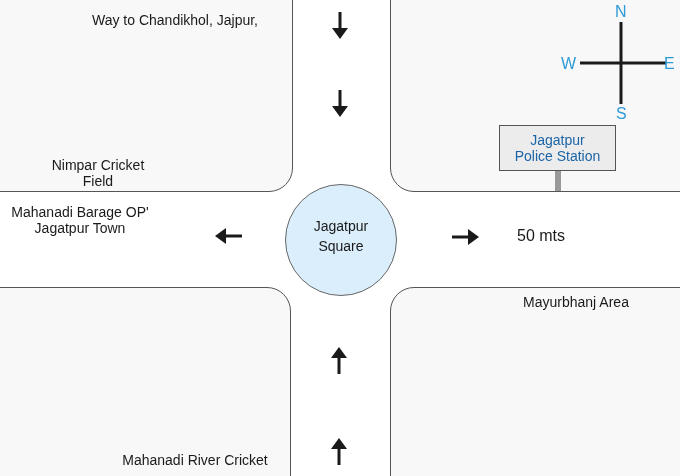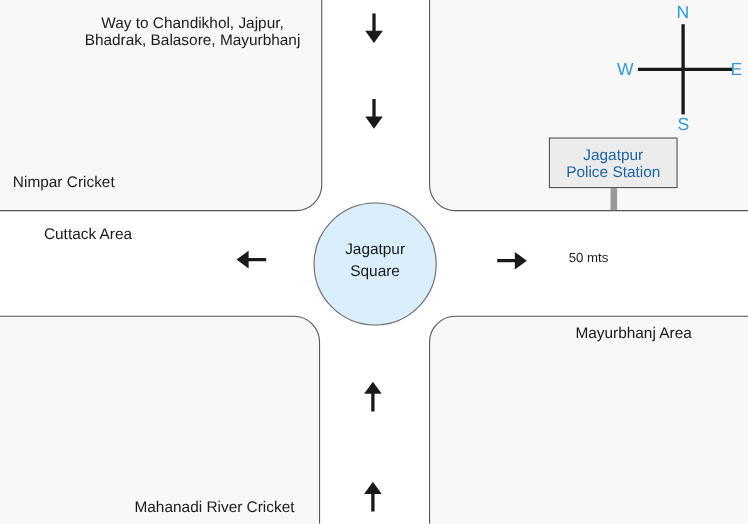--- a/index.html
+++ b/index.html
@@ -13,36 +13,36 @@
   .lbl { position:absolute; font-size:14px; text-align:center; line-height:16px; white-space:nowrap; }
   .circle { position:absolute; left:285px; top:184px; width:112px; height:112px; border-radius:50%;
             background:#daeefb; border:1px solid #666; box-sizing:border-box; }
   .circle-text { position:absolute; left:285px; width:112px; text-align:center; font-size:14px; }
   .arrow { position:absolute; }
   .ps-box { position:absolute; left:499px; top:125px; width:117px; height:46px; background:#ececec;
             border:1px solid #555; box-sizing:border-box; color:#1b64a8; font-size:14px;
             text-align:center; line-height:16px; padding-top:6px; }
   .ps-pole { position:absolute; left:555px; top:171px; width:6px; height:20px; background:#999; }
   .compass-letter { position:absolute; color:#2e9ad8; font-size:16px; }
-  .road-label { position:absolute; font-size:12px; }
+  .road-label { position:absolute; font-size:16px; }
 </style>
 </head>
 <body>
 
 <div class="block" id="blk-tl"></div>
 <div class="block" id="blk-tr"></div>
 <div class="block" id="blk-bl"></div>
 <div class="block" id="blk-br"></div>
 
 <div class="lbl" style="left:60px; top:12px; width:230px;">
   <div>Way to Chandikhol, Jajpur,</div>
-  <div>Bhadrak, Balasore, Mayurbhanj</div>
 </div>
-<div class="lbl" style="left:0px; top:157px; width:116px;">
+<div class="lbl" style="left:0px; top:157px; width:116px;padding-left:40px;">
   <div>Nimpar Cricket</div>
+  <div>Field</div>
 </div>
 
 <svg class="arrow" style="left:330px; top:12px;" width="20" height="28">
   <line x1="10" y1="0" x2="10" y2="18" stroke="#1a1a1a" stroke-width="3"></line>
   <polygon points="2,16 18,16 10,27" fill="#1a1a1a"></polygon>
 </svg>
 <svg class="arrow" style="left:330px; top:90px;" width="20" height="28">
   <line x1="10" y1="0" x2="10" y2="18" stroke="#1a1a1a" stroke-width="3"></line>
   <polygon points="2,16 18,16 10,27" fill="#1a1a1a"></polygon>
 </svg>
@@ -56,21 +56,22 @@
 <div class="compass-letter" style="left:664px; top:55px;">E</div>
 <div class="compass-letter" style="left:561px; top:55px;">W</div>
 
 <div class="ps-box">
   <div>Jagatpur</div>
   <div>Police Station</div>
 </div>
 <div class="ps-pole"></div>
 
 <div class="lbl" style="left:0px; top:204px; width:160px;">
-  <div>Cuttack Area</div>
+  <div>Mahanadi Barage OP'</div>
+  <div>Jagatpur Town</div>
 </div>
 
 <svg class="arrow" style="left:214px; top:226px;" width="30" height="20">
   <line x1="10" y1="10" x2="28" y2="10" stroke="#1a1a1a" stroke-width="3"></line>
   <polygon points="12,2 12,18 1,10" fill="#1a1a1a"></polygon>
 </svg>
 
 <div class="circle"></div>
 <div class="circle-text" style="top:218px;">Jagatpur</div>
 <div class="circle-text" style="top:238px;">Square</div>

